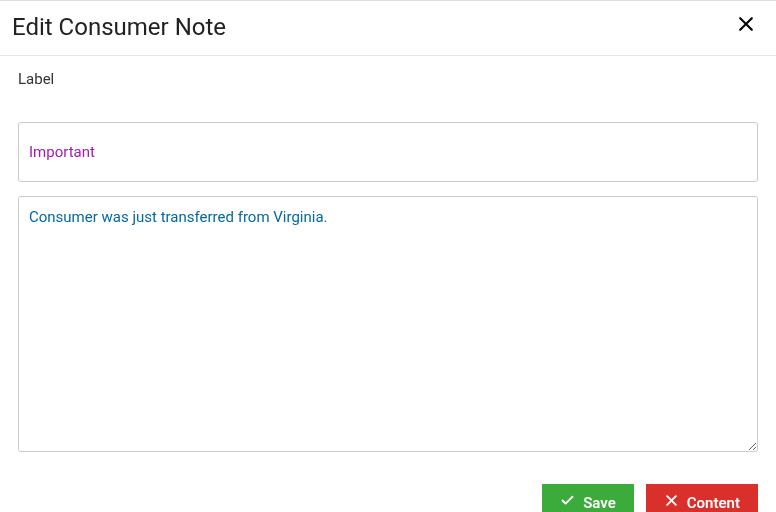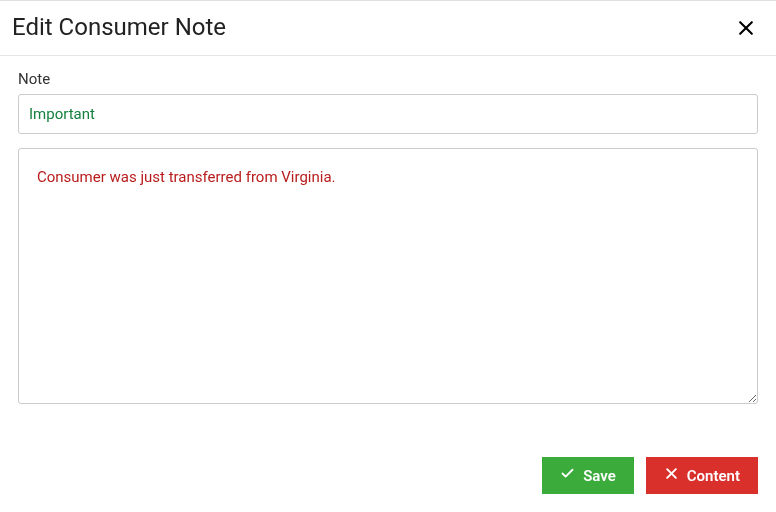--- a/index.html
+++ b/index.html
@@ -16,21 +16,21 @@
     }
     .modal {
       width: 100%;
       height: 100%;
       border-top: 1px solid #e0e0e0;
       display: flex;
       flex-direction: column;
     }
     .modal-header {
       display: flex;
-      align-items: flex-end;
+      align-items: flex-start;
       justify-content: space-between;
       padding: 12px 18px 14px 12px;
       border-bottom: 1px solid #e6e6e6;
     }
     .modal-title {
       font-size: 24px;
       font-weight: 400;
       color: #222;
     }
     .close-btn {
@@ -62,33 +62,34 @@
       display: block;
       font-size: 15px;
       color: #333;
       margin-bottom: 6px;
     }
     .required {
       color: #d9534f;
     }
     .text-input {
       width: 100%;
-      padding: 10px 10px;
+      padding: 20px 10px;
       font-size: 15px;
-      color: #15803d;
+      color: #a21caf;
       border: 1px solid #ccc;
       border-radius: 3px;
       background: #fff;
       font-family: inherit;
+      margin-top: 28px;
     }
     .textarea-input {
       width: 100%;
-      padding: 18px;
+      padding: 10px;
       font-size: 15px;
-      color: #b91c1c;
+      color: #0369a1;
       border: 1px solid #ccc;
       border-radius: 3px;
       background: #fff;
       font-family: inherit;
       resize: both;
       height: 256px;
       line-height: 1.4;
     }
     .modal-footer {
       display: flex;
@@ -131,21 +132,21 @@
         <svg viewBox="0 0 24 24" fill="none" stroke="currentColor" stroke-width="2.5" stroke-linecap="round">
           <line x1="5" y1="5" x2="19" y2="19"></line>
           <line x1="19" y1="5" x2="5" y2="19"></line>
         </svg>
       </span>
     </button>
   </div>
 
   <div class="modal-body">
     <div class="form-group">
-      <label class="form-label">Note</label>
+      <label class="form-label">Label</label>
       <input type="text" class="text-input" value="Important" style="">
     </div>
 
     <div class="form-group">
       <textarea class="textarea-input" style="">Consumer was just transferred from Virginia.</textarea>
     </div>
   </div>
 
   <div class="modal-footer">
     <button class="btn btn-save">

